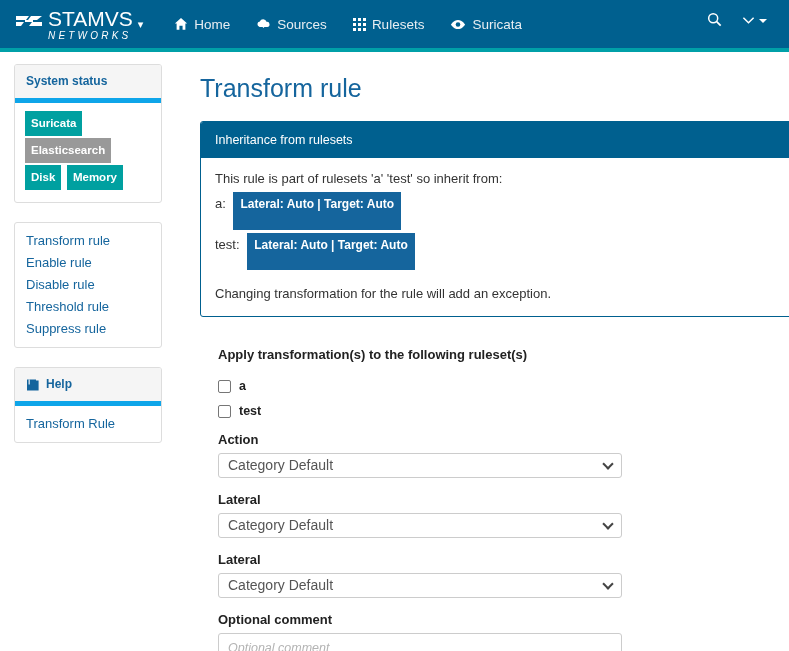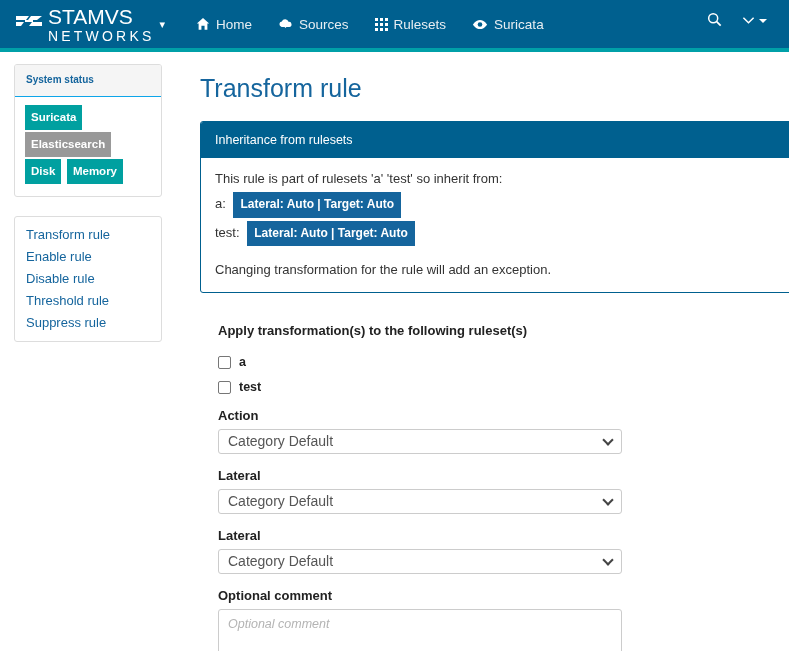--- a/index.html
+++ b/index.html
@@ -39,23 +39,24 @@
     line-height: 1;
   }
   .brand-name {
     color: #ffffff;
     font-size: 21px;
     font-weight: 400;
     letter-spacing: 0px;
   }
   .brand-sub {
     color: #ffffff;
-    font-size: 14px;
+    font-size: 10px;
     letter-spacing: 3.2px;
     margin-top: 2px;
+    font-style: italic;
   }
   .brand-caret {
     color: #ffffff;
     font-size: 11px;
     margin-left: 5px;
     align-self: center;
   }
   .nav-links { display: flex; align-items: center; height: 41px; }
   .nav-item {
     display: flex;
@@ -97,24 +98,24 @@
   }
 
   .panel {
     border: 1px solid #dddddd;
     border-radius: 3px;
     background: #ffffff;
     margin-bottom: 19px;
   }
   .panel-head {
     background: #f5f5f5;
-    border-bottom: 1px solid #0ea5e9;
+    border-bottom: 5px solid #0ea5e9;
     padding: 9px 11px;
     color: #15659d;
-    font-size: 10px;
+    font-size: 12px;
     font-weight: bold;
     line-height: 1.25;
     border-radius: 2px 2px 0 0;
   }
   .panel-body { padding: 8px 10px 10px 10px; }
   .panel-list { padding: 7px 0 7px 0; }
 
   .badge-wrap { line-height: 1.75; }
   .badge {
     display: inline-block;
@@ -174,21 +175,21 @@
     line-height: 1.55;
   }
   .inherit-row { margin-top: 3px; white-space: nowrap; }
   .inherit-key { color: #333333; }
   .badge-blue {
     display: inline-block;
     background: #15659d;
     color: #ffffff;
     font-size: 12px;
     font-weight: bold;
-    padding: 3px 7px 4px 7px;
+    padding: 3px 7px 16px 7px;
     margin-left: 4px;
     vertical-align: baseline;
   }
   .note { margin-top: 14px; }
 
   .form {
     margin: 30px 0 0 30px;
     width: 404px;
   }
   .form-title {
@@ -369,20 +370,35 @@
     <div class="panel">
       <div class="panel-list">
         <a class="side-link">Transform rule</a>
         <a class="side-link">Enable rule</a>
         <a class="side-link">Disable rule</a>
         <a class="side-link">Threshold rule</a>
         <a class="side-link">Suppress rule</a>
       </div>
     </div>
 
+    <div class="panel">
+      <div class="panel-head help-head">
+        <span class="book-ico">
+          <svg width="14" height="14" viewBox="0 0 14 14">
+            <rect x="1" y="1.5" width="9" height="11" fill="#15659d"></rect>
+            <rect x="10" y="2.5" width="2.6" height="10" fill="#15659d"></rect>
+            <rect x="2.6" y="1.5" width="1.1" height="5" fill="#ffffff"></rect>
+          </svg>
+        </span>
+        <span>Help</span>
+      </div>
+      <div class="panel-list">
+        <a class="side-link">Transform Rule</a>
+      </div>
+    </div>
   </div>
 
   <div class="main">
 
     <h1 class="page-title">Transform rule</h1>
 
     <div class="info-panel">
       <div class="info-panel-head">Inheritance from rulesets</div>
       <div class="info-panel-body">
         <div>This rule is part of rulesets 'a' 'test' so inherit from:</div>

